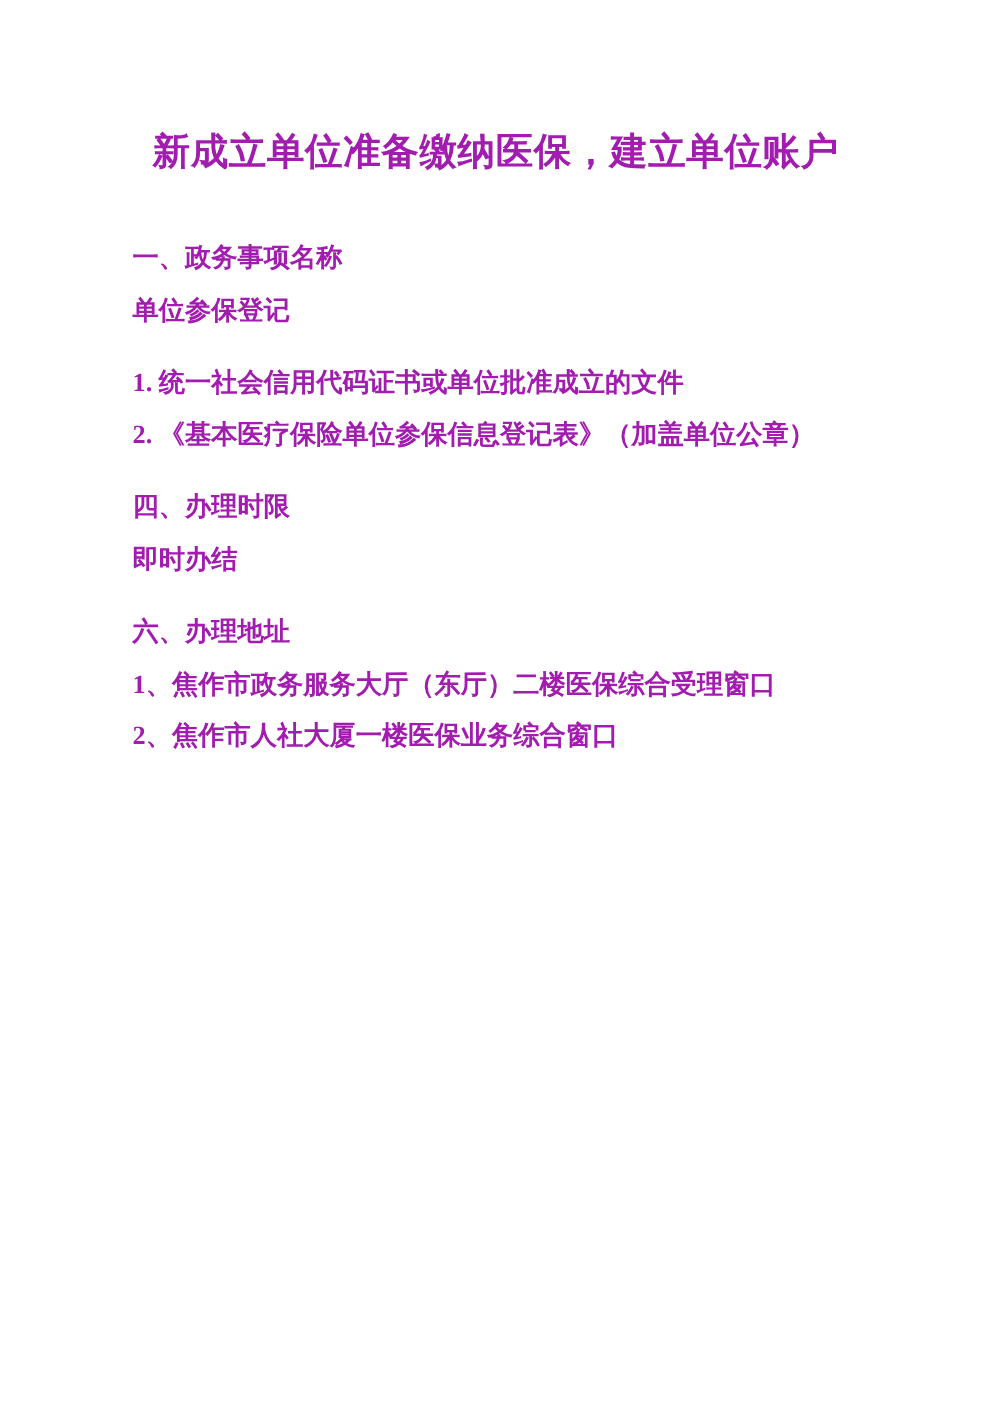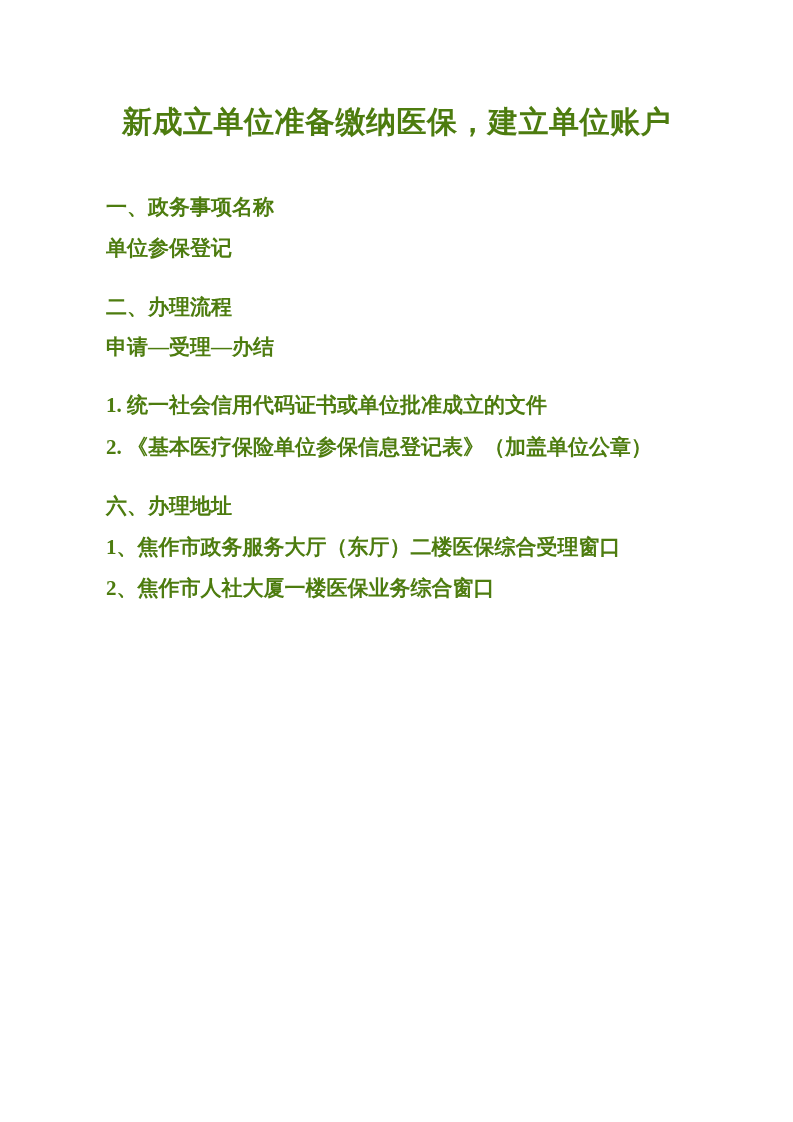--- a/index.html
+++ b/index.html
@@ -5,21 +5,21 @@
   html, body {
     margin: 0;
     padding: 0;
     background: #ffffff;
   }
   .page {
     position: relative;
     width: 793px;
     height: 1122px;
     background: #ffffff;
-    color: #4d7c0f;
+    color: #a21caf;
     box-sizing: border-box;
     padding-top: 100px;
     overflow: hidden;
   }
   .title {
     font-family: "Liberation Sans", "DejaVu Sans", sans-serif;
     font-weight: bold;
     font-size: 30px;
     line-height: 44px;
     text-align: center;
@@ -56,26 +56,26 @@
 <body>
 
 <div class="page">
   <h1 class="title">新成立单位准备缴纳医保，建立单位账户</h1>
   <div class="content" id="doc-sections">
       <section class="doc-section">
         <p class="heading">一、政务事项名称</p>
         <p class="line">单位参保登记</p>
       </section>
       <section class="doc-section">
-        <p class="heading">二、办理流程</p>
-        <p class="line">申请—受理—办结</p>
+        <p class="line">1. 统一社会信用代码证书或单位批准成立的文件</p>
+        <p class="line">2. 《基本医疗保险单位参保信息登记表》（加盖单位公章）</p>
       </section>
       <section class="doc-section">
-        <p class="line">1. 统一社会信用代码证书或单位批准成立的文件</p>
-        <p class="line">2. 《基本医疗保险单位参保信息登记表》（加盖单位公章）</p>
+        <p class="heading">四、办理时限</p>
+        <p class="line">即时办结</p>
       </section>
       <section class="doc-section">
         <p class="heading">六、办理地址</p>
         <p class="line">1、焦作市政务服务大厅（东厅）二楼医保综合受理窗口</p>
         <p class="line">2、焦作市人社大厦一楼医保业务综合窗口</p>
       </section>
     </div>
 </div>
 
 </body></html>

